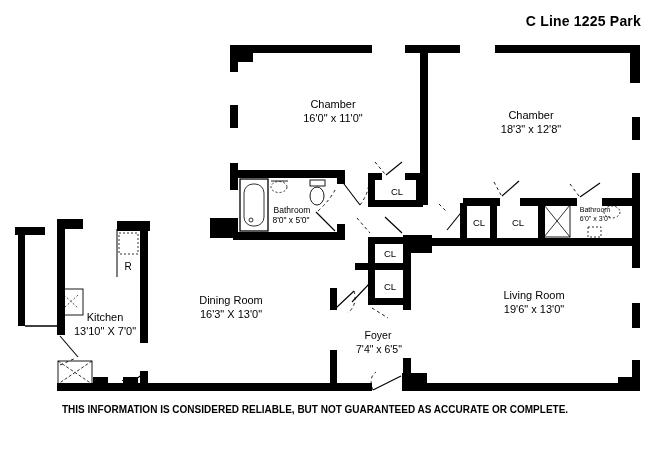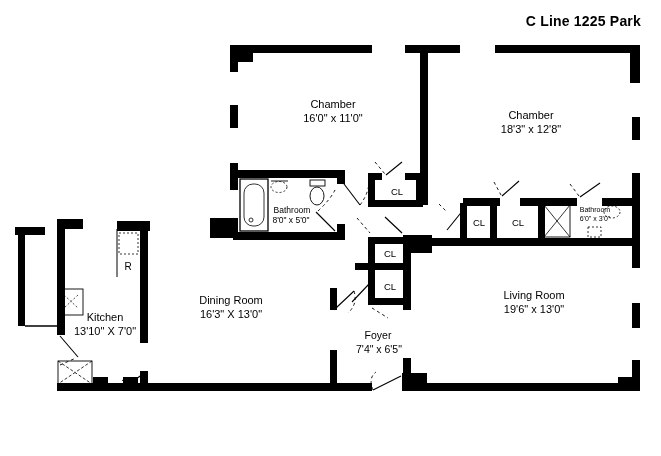--- a/index.html
+++ b/index.html
@@ -219,15 +219,16 @@
       <text class="room-name" x="390" y="257" font-size="9.5">CL</text>
       <text class="room-name" x="390" y="290" font-size="9.5">CL</text>
       <text class="room-name" x="479" y="226" font-size="9.5">CL</text>
       <text class="room-name" x="518" y="226" font-size="9.5">CL</text>
 
       <text class="room-name" x="128" y="270" font-size="10">R</text>
     </g>
   </svg>
 
   <div id="disclaimer">
+    <div>THIS INFORMATION IS CONSIDERED RELIABLE, BUT NOT GUARANTEED AS ACCURATE OR COMPLETE.</div>
   </div>
 
 </div>
 
 </body></html>

